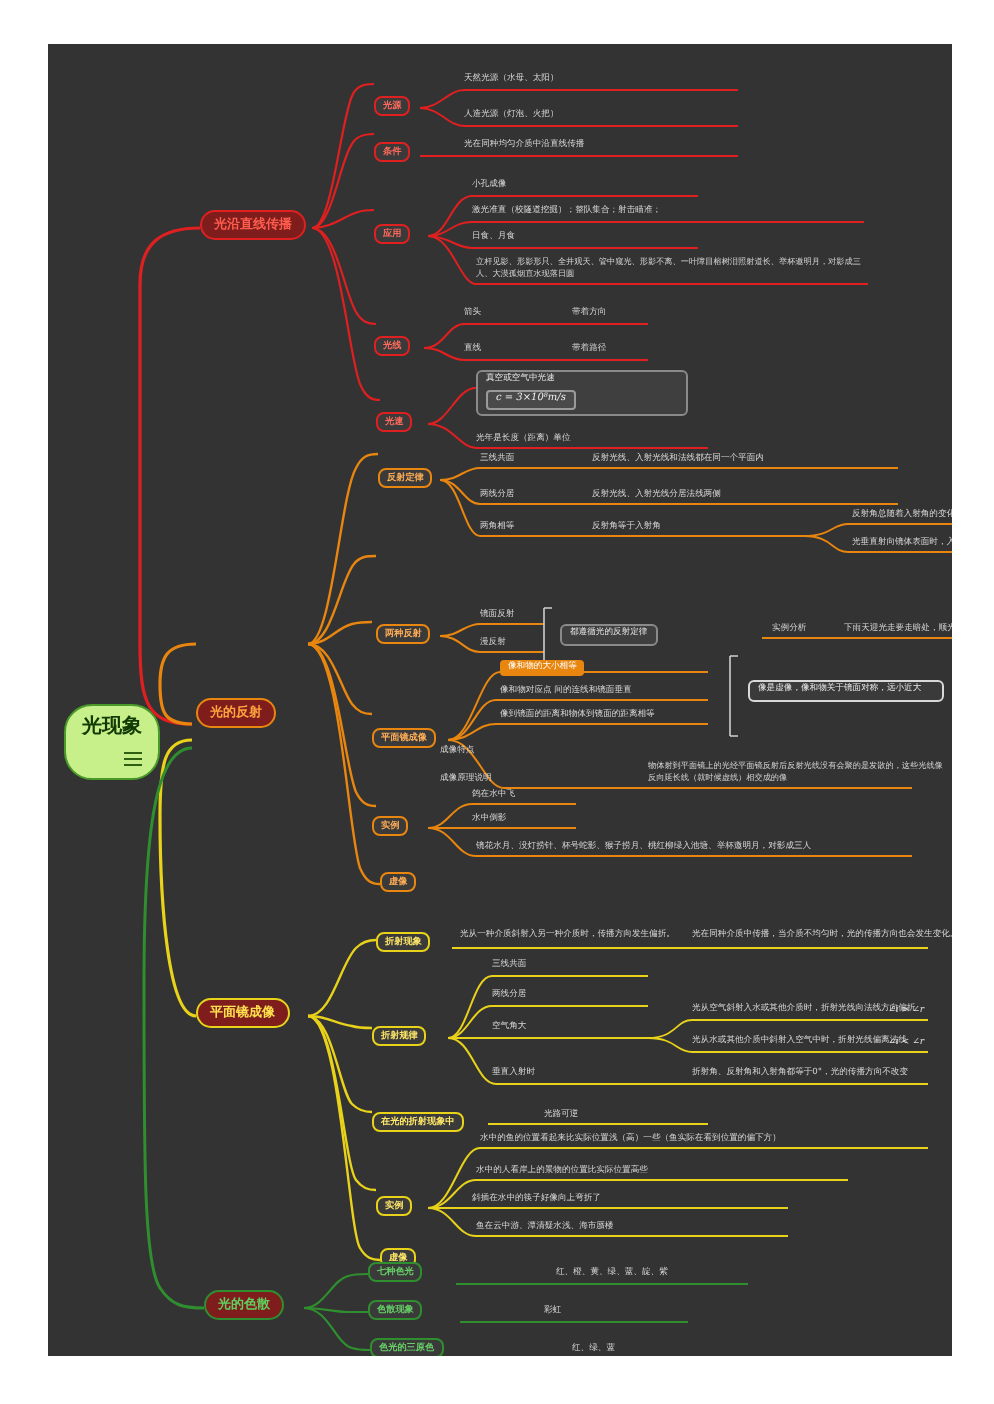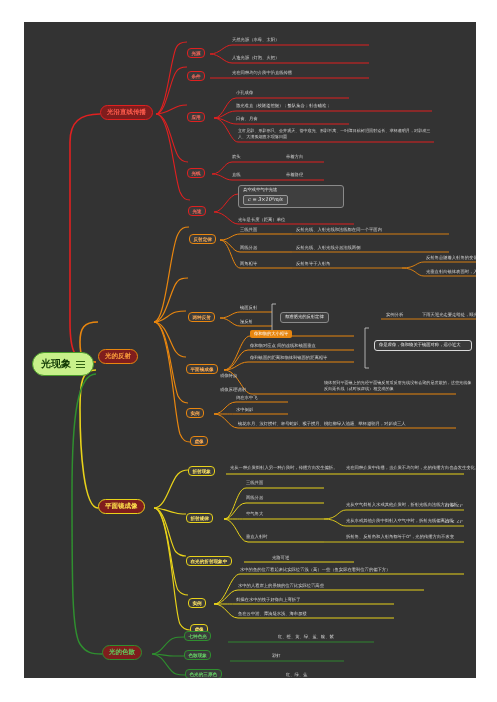--- a/index.html
+++ b/index.html
@@ -3,21 +3,21 @@
 <meta charset="utf-8">
 <style>
   html,body{margin:0;padding:0;background:#ffffff;}
   body{width:497px;height:702px;font-family:"DejaVu Sans","Liberation Sans",sans-serif;}
   #canvas{position:absolute;left:24px;top:22px;width:452px;height:656px;background:#333333;overflow:hidden;}
   #svg{position:absolute;left:0;top:0;width:452px;height:656px;}
   .node{position:absolute;box-sizing:border-box;white-space:nowrap;line-height:1.15;}
 
   
   .root{border-radius:14px;background:#c8f08a;border:1.5px solid #4a9a2a;color:#123a05;
-        font-size:10px;font-weight:bold;padding:5px 8px;display:flex;align-items:flex-end;gap:5px;}
+        font-size:10px;font-weight:bold;padding:5px 8px;display:flex;align-items:flex-end;gap:5px;flex-direction:column;}
   .hamb{display:inline-block;width:9px;}
   .hamb i{display:block;height:1.2px;background:#2f5f12;margin:1.6px 0;}
 
   
   .l1{border-radius:9px;padding:3px 6px;font-size:6.5px;font-weight:bold;border:1.2px solid;background:#7f1d1d;}
   .l1.red{border-color:#e02020;color:#ff5c4d;}
   .l1.orange{border-color:#e8860f;color:#ffa33d;}
   .l1.yellow{border-color:#e8d21a;color:#ffe14d;}
   .l1.green{border-color:#2f8f2f;color:#5fd05f;}
 

